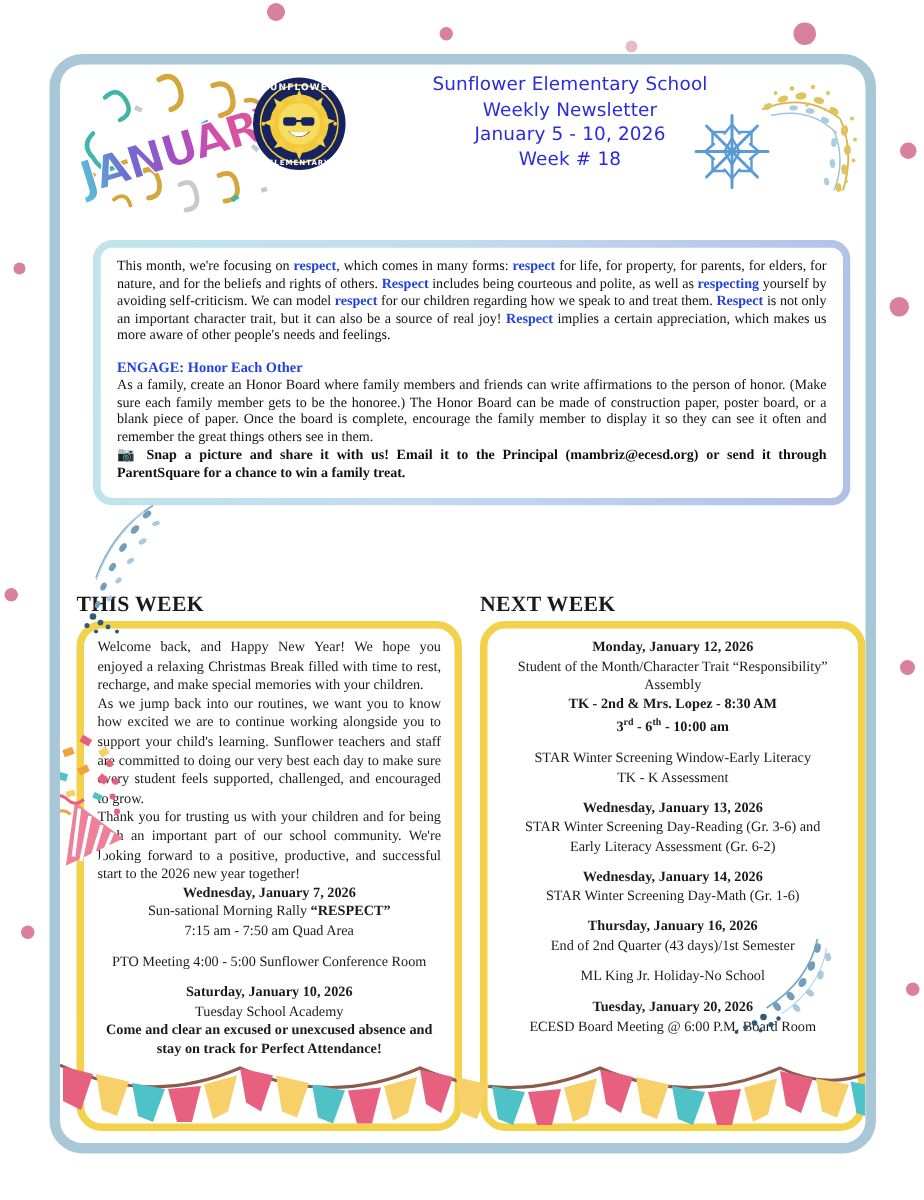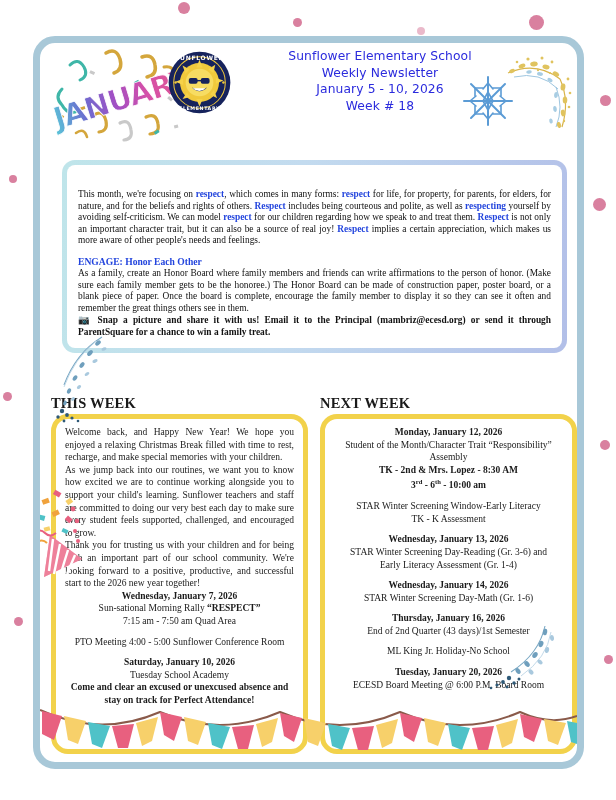--- a/index.html
+++ b/index.html
@@ -91,21 +91,21 @@
     letter-spacing: 0.1px;
   }
   #header-text div { white-space: nowrap; }
 
   
   #focus-box {
     position: absolute;
     left: 22px;
     top: 117px;
     width: 505px;
-    padding: 24px 11px 9px 11px;
+    padding: 8px 11px 9px 11px;
     border-radius: 13px;
     background: #ffffff;
     border: 5px solid transparent;
     background-image: linear-gradient(#fff, #fff),
                       linear-gradient(100deg, #bfe5ea 0%, #c3dbef 45%, #b2bfe8 100%);
     background-origin: border-box;
     background-clip: padding-box, border-box;
     z-index: 6;
   }
 
@@ -415,21 +415,21 @@
           <p class="ctr blk">Student of the Month/Character Trait “Responsibility”</p>
           <p class="ctr blk">Assembly</p>
           <p class="ctr blue b">TK - 2nd &amp; Mrs. Lopez - 8:30 AM</p>
           <p class="ctr red b"><span>3</span><sup>rd</sup><span> - 6</span><sup>th</sup><span> - 10:00 am</span></p>
           <div class="sp"></div>
           <p class="ctr blk">STAR Winter Screening Window-Early Literacy</p>
           <p class="ctr blk">TK - K Assessment</p>
           <div class="sp"></div>
           <p class="ctr b blk">Wednesday, January 13, 2026</p>
           <p class="ctr blk">STAR Winter Screening Day-Reading (Gr. 3-6) and</p>
-          <p class="ctr blk">Early Literacy Assessment (Gr. 1-4)</p>
+          <p class="ctr blk">Early Literacy Assessment (Gr. 6-2)</p>
           <div class="sp"></div>
           <p class="ctr b blk">Wednesday, January 14, 2026</p>
           <p class="ctr blk">STAR Winter Screening Day-Math (Gr. 1-6)</p>
           <div class="sp"></div>
           <p class="ctr b blk">Thursday, January 16, 2026</p>
           <p class="ctr blk">End of 2nd Quarter (43 days)/1st Semester</p>
           <div class="sp"></div>
           <p class="ctr blk">ML King Jr. Holiday-No School</p>
           <div class="sp"></div>
           <p class="ctr b blk">Tuesday, January 20, 2026</p>

